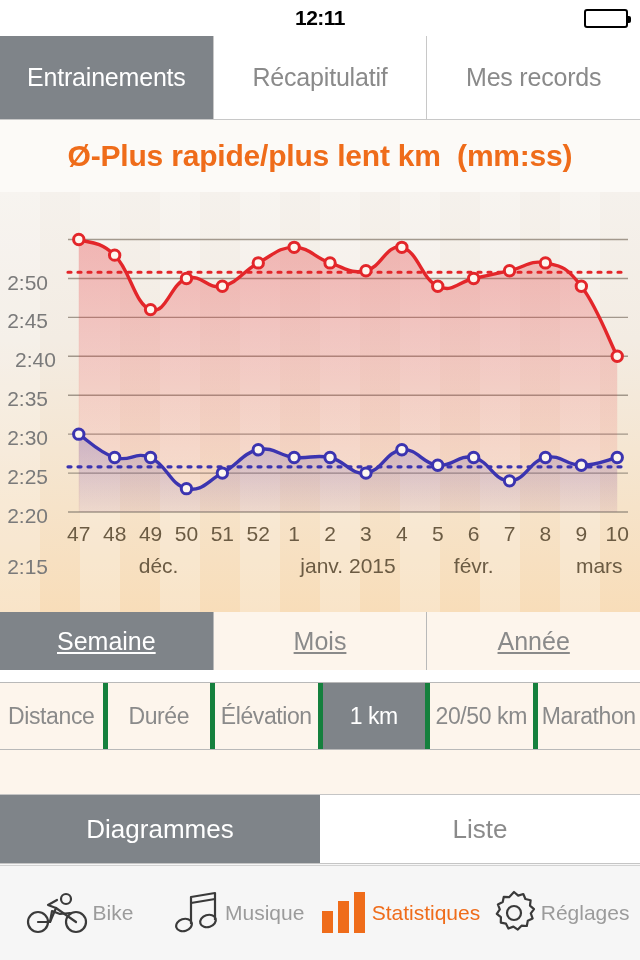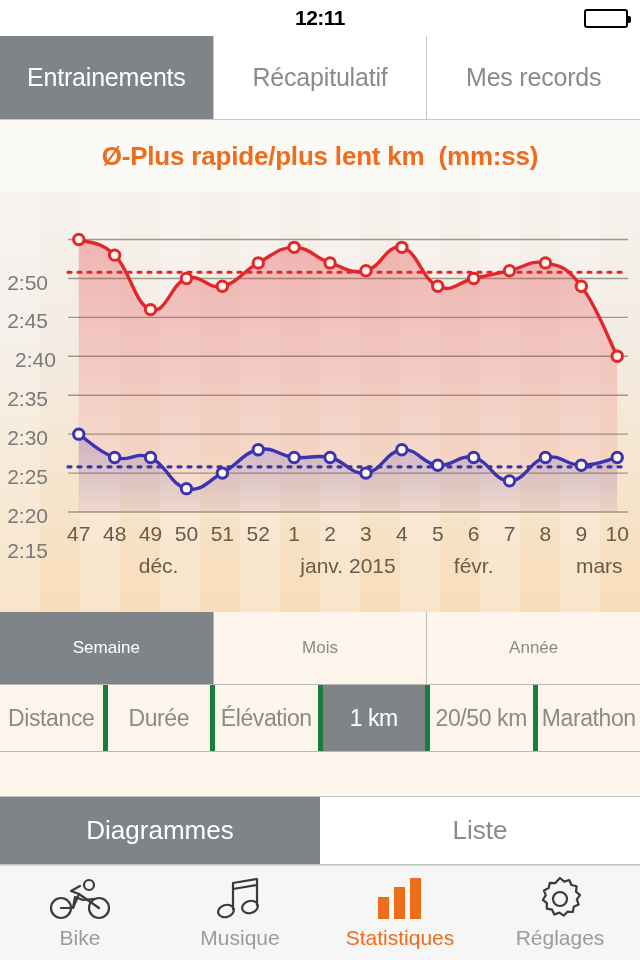--- a/index.html
+++ b/index.html
@@ -43,21 +43,21 @@
     font-size: 25px; color: #8a8a8a; background: #ffffff;
     border-right: 1px solid #c8c8c8; letter-spacing: -0.2px;
   }
   .toptab:last-child { border-right: none; }
   .toptab.active { background: #7f8489; color: #ffffff; }
 
   
   .chartpanel { flex: 0 0 492px; position: relative; background: #fcfaf7; }
   .charttitle {
     height: 72px; display: flex; align-items: center; justify-content: center;
-    font-size: 26px; font-weight: bold; color: #ef6c1a; letter-spacing: -0.2px;
+    font-size: 30px; font-weight: bold; color: #ef6c1a; letter-spacing: -0.2px;
     white-space: pre;
   }
   .plotwrap { position: relative; height: 420px; }
   .plotbg {
     position: absolute; inset: 0;
     background: linear-gradient(180deg,#f5f1ec 0%, #f3ece3 35%, #f6e3c9 75%, #f8ddb9 100%);
   }
   .bands { position: absolute; inset: 0; display: flex; }
   .bands span { flex: 1; }
   .bands span:nth-child(odd) { background: rgba(255,255,255,0.22); }
@@ -74,22 +74,22 @@
   }
   .xmonth {
     position: absolute; transform: translateX(-50%);
     font-size: 21px; color: #6b5b43; top: 32px;
   }
 
   
   .segrow { display: flex; }
   .seg-period { flex: 0 0 70px; }
   .seg-period .seg {
-    flex: 1; height: 72px; display: flex; align-items: center; justify-content: center;
-    font-size: 17px; color: #8a8a8a; background: #fdf5ec; border-right: 1px solid #b9b9b9;
+    flex: 1; height: 58px; display: flex; align-items: center; justify-content: center;
+    font-size: 25px; color: #8a8a8a; background: #fdf5ec; border-right: 1px solid #b9b9b9; text-decoration: underline;
   }
   .seg-period .seg:last-child { border-right: none; }
   .seg-period .seg.active { background: #7f8489; color: #fff; }
   .seg-metric { flex: 0 0 68px; border-top: 1px solid #b9b9b9; border-bottom: 1px solid #b9b9b9; }
   .seg-metric .seg {
     flex: 1; height: 66px; display: flex; align-items: center; justify-content: center;
     font-size: 23px; color: #8a8a8a; background: #fdf5ec; border-right: 5px solid #15803d;
     white-space: nowrap; letter-spacing: -0.4px;
   }
   .seg-metric .seg:last-child { border-right: none; }
@@ -105,21 +105,21 @@
   .viewrow .seg.active { background: #7f8489; color: #ffffff; }
 
   .filler { flex: 1; background: #f6f6f6; }
 
   
   .tabbar {
     flex: 0 0 95px; display: flex; background: #f6f6f6;
     border-top: 1px solid #d2d2d2;
   }
   .tabitem {
-    flex: 1; display: flex; flex-direction: column; align-items: center;
+    flex: 1; display: flex; align-items: center;
     justify-content: center; gap: 4px; color: #9b9b9b; font-size: 21px;
   }
   .tabitem.active { color: #ef6c1a; }
   .tabicon { height: 46px; display: flex; align-items: center; justify-content: center; }
 </style>
 </head>
 <body>
 
 <div id="app">
 
@@ -217,21 +217,21 @@
           <circle cx="617.2307692307693" cy="265.51351351351354" r="5.2" fill="#fdf7ef" stroke="#3b34b0" stroke-width="3"></circle>
         </svg>
       <div class="ylabels" id="ylabels">
           <div class="ylabel" style="top: 47.5676px; padding-right: 10px;">2:50</div>
           <div class="ylabel" style="top: 86.4865px; padding-right: 10px;">2:45</div>
           <div class="ylabel" style="top: 125.405px; padding-right: 10px; padding-left: 15px;">2:40</div>
           <div class="ylabel" style="top: 164.324px; padding-right: 10px;">2:35</div>
           <div class="ylabel" style="top: 203.243px; padding-right: 10px;">2:30</div>
           <div class="ylabel" style="top: 242.162px; padding-right: 10px;">2:25</div>
           <div class="ylabel" style="top: 281.081px; padding-right: 10px;">2:20</div>
-          <div class="ylabel" style="top: 316px; padding-right: 10px;">2:15</div>
+          <div class="ylabel" style="top: 332px; padding-right: 10px;">2:15</div>
         </div>
       <div class="xaxis" id="xaxis" style="top:330px">
           <div class="xtick" style="left: 78.7692px;">47</div>
           <div class="xtick" style="left: 114.667px;">48</div>
           <div class="xtick" style="left: 150.564px;">49</div>
           <div class="xtick" style="left: 186.462px;">50</div>
           <div class="xtick" style="left: 222.359px;">51</div>
           <div class="xtick" style="left: 258.256px;">52</div>
           <div class="xtick" style="left: 294.154px;">1</div>
           <div class="xtick" style="left: 330.051px;">2</div>

